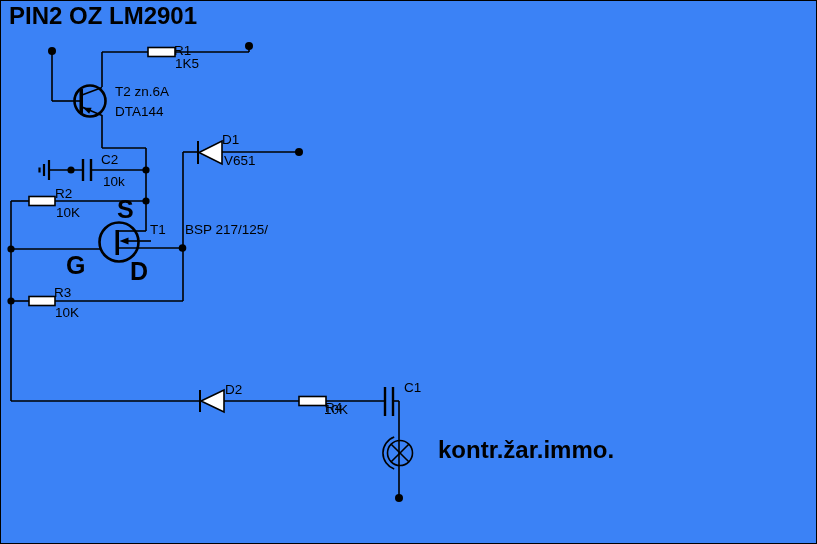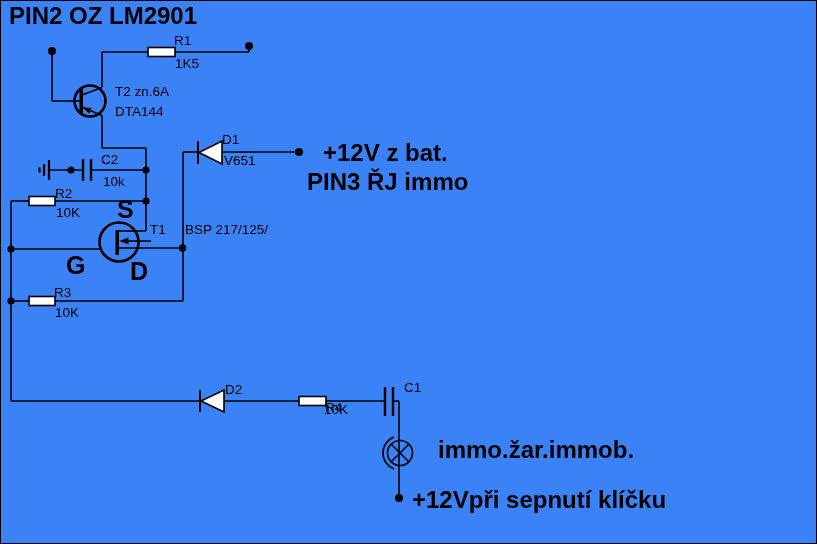--- a/index.html
+++ b/index.html
@@ -145,26 +145,23 @@
       <circle cx="10" cy="248" r="3.6"></circle>
       <circle cx="181.5" cy="247" r="3.8"></circle>
       <circle cx="10" cy="300" r="3.6"></circle>
       <circle cx="298" cy="151" r="4"></circle>
       <circle cx="398" cy="497" r="4"></circle>
     </g>
   </svg>
 
   <div class="lbl title" style="left:8px;top:3px">PIN2 OZ LM2901</div>
 
-  <div class="lbl big" style="left:322px;top:140px">+12V z bat.</div>
-  <div class="lbl big" style="left:306px;top:169px">PIN3 ŘJ immo</div>
-  <div class="lbl big" style="left:437px;top:437px">immo.žar.immob.</div>
-  <div class="lbl big" style="left:411px;top:487px">+12Vpři sepnutí klíčku</div>
+  <div class="lbl big" style="left:437px;top:437px">kontr.žar.immo.</div>
 
-  <div class="lbl" style="left:173px;top:33px">R1</div>
+  <div class="lbl" style="left:173px;top:43px">R1</div>
   <div class="lbl" style="left:174px;top:56px">1K5</div>
 
   <div class="lbl" style="left:114px;top:84px">T2 zn.6A</div>
   <div class="lbl" style="left:114px;top:104px">DTA144</div>
 
   <div class="lbl" style="left:100px;top:152px">C2</div>
   <div class="lbl" style="left:102px;top:174px">10k</div>
 
   <div class="lbl" style="left:54px;top:186px">R2</div>
   <div class="lbl" style="left:55px;top:205px">10K</div>

